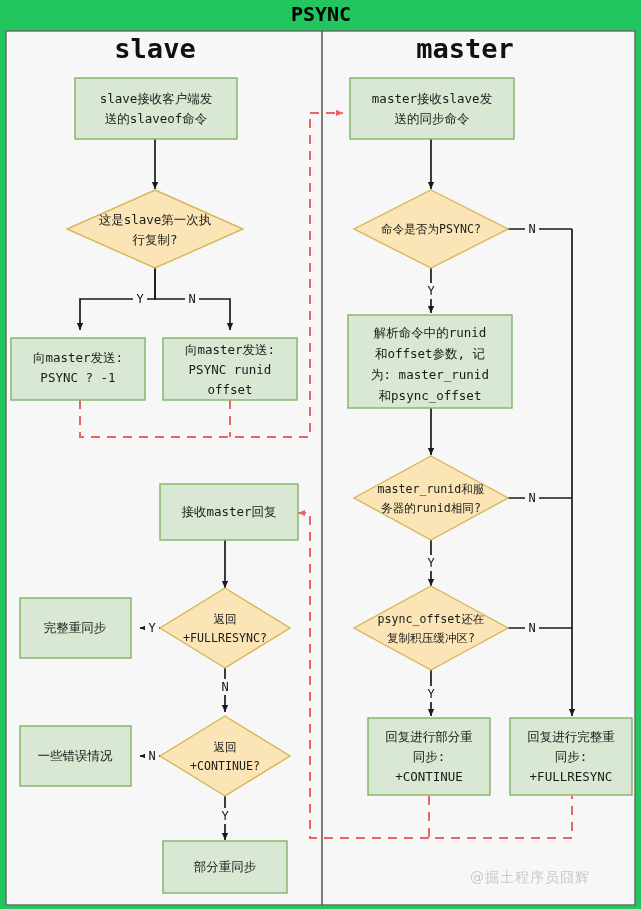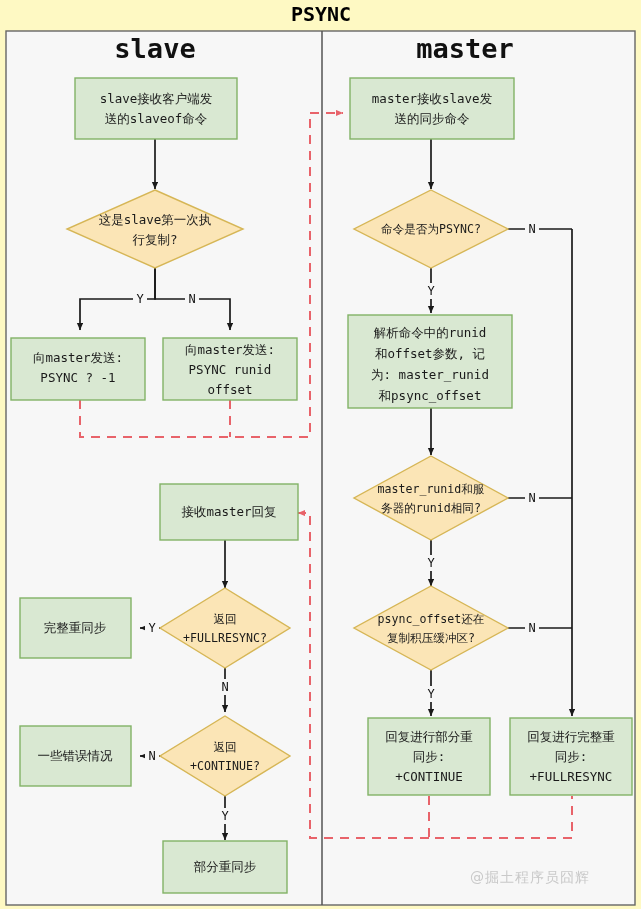--- a/index.html
+++ b/index.html
@@ -10,21 +10,21 @@
   body {
     width: 641px;
     height: 909px;
     font-family: "DejaVu Sans Mono", "Liberation Mono", monospace;
     overflow: hidden;
   }
   #root {
     position: relative;
     width: 641px;
     height: 909px;
-    background: #fef9c3;
+    background: #22c55e;
     text-align: center;
   }
   svg.diagram {
     position: absolute;
     left: 0;
     top: 0;
     width: 641px;
     height: 909px;
   }
   .node-label {

